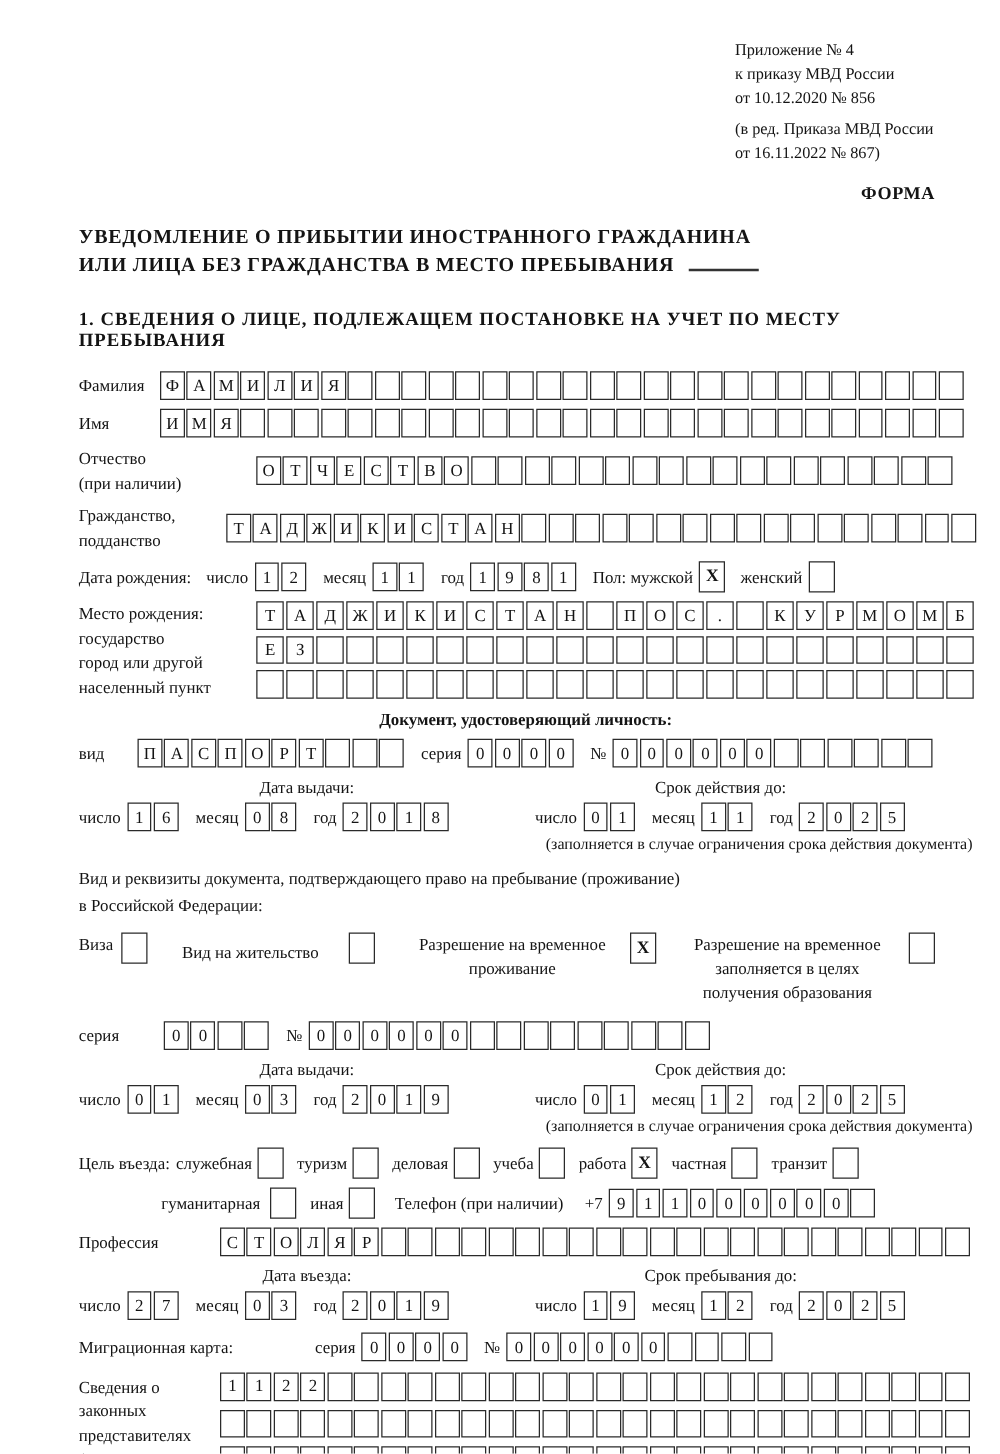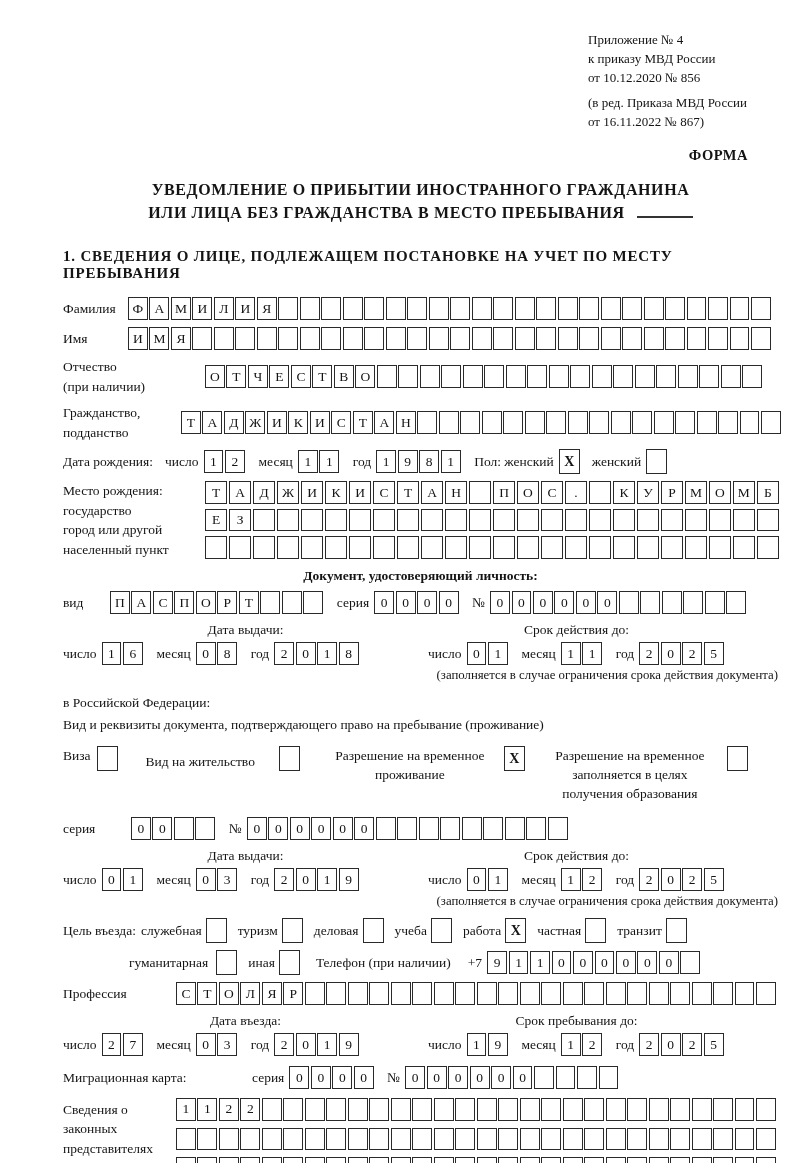--- a/index.html
+++ b/index.html
@@ -5,21 +5,21 @@
 <style>
   html,body{margin:0;padding:0;background:#fff;}
   .page{position:relative;width:800px;height:1163px;box-sizing:border-box;
         padding:30px 22px 0 63px;background:#fff;color:#141414;
         font-family:"Liberation Serif","DejaVu Serif",serif;font-size:13.5px;overflow:hidden;}
   
   .head-right{margin-left:auto;width:190px;font-size:13px;line-height:19px;}
   .hr-ed{margin-top:6px;}
   .forma{font-weight:bold;text-align:right;margin:16px 30px 0 0;font-size:14.5px;letter-spacing:.5px;}
   
-  .title{text-align:center;font-weight:bold;font-size:16px;line-height:23px;margin-top:14px;letter-spacing:.6px;}
+  .title{text-align:left;font-weight:bold;font-size:16px;line-height:23px;margin-top:14px;letter-spacing:.6px;}
   .blank{display:inline-block;width:56px;height:14px;border-bottom:2.2px solid #333;margin-left:12px;}
   .sec-title{font-weight:bold;font-size:15px;letter-spacing:.8px;margin-top:24px;margin-bottom:15px;}
   
   .frow{display:flex;align-items:center;margin-bottom:7px;}
   .ai-c{align-items:center;}
   .lbl{flex:0 0 auto;line-height:23px;}
   .lbl-col{flex:0 0 auto;line-height:19.5px;}
   .w64{width:65px;}.w141{width:142px;}.w117{width:118px;}.w46{width:47px;}
   .w68{width:68px;}.w113{width:113px;}.w186{width:189px;}
   .cells{display:flex;flex:0 0 auto;}
@@ -230,21 +230,21 @@
         <span class="cell">1</span>
         <span class="cell">1</span>
       </span>
     <span class="dl">год</span>
     <span class="cells">
         <span class="cell">1</span>
         <span class="cell">9</span>
         <span class="cell">8</span>
         <span class="cell">1</span>
       </span>
-    <span class="dl">Пол: женский</span>
+    <span class="dl">Пол: мужской</span>
     <span class="cb checked">X</span>
     <span class="dl">женский</span>
     <span class="cb"></span>
   </div>
 
   <div class="frow">
     <div class="lbl-col w141">
       <div>Место рождения:</div>
       <div>государство</div>
       <div>город или другой</div>
@@ -413,22 +413,22 @@
             <span class="cell">2</span>
             <span class="cell">0</span>
             <span class="cell">2</span>
             <span class="cell">5</span>
           </span>
       </div>
     </div>
   </div>
   <div class="note">(заполняется в случае ограничения срока действия документа)</div>
 
+  <div class="text-line">Вид и реквизиты документа, подтверждающего право на пребывание (проживание)</div>
   <div class="text-line">в Российской Федерации:</div>
-  <div class="text-line">Вид и реквизиты документа, подтверждающего право на пребывание (проживание)</div>
 
   <div class="opt-row">
     <div class="opt">
       <span class="opt-lbl">Виза</span>
       <span class="cb gap6"></span>
     </div>
     <div class="opt gap28">
       <span class="opt-lbl">Вид на жительство</span>
       <span class="cb gap24"></span>
     </div>

